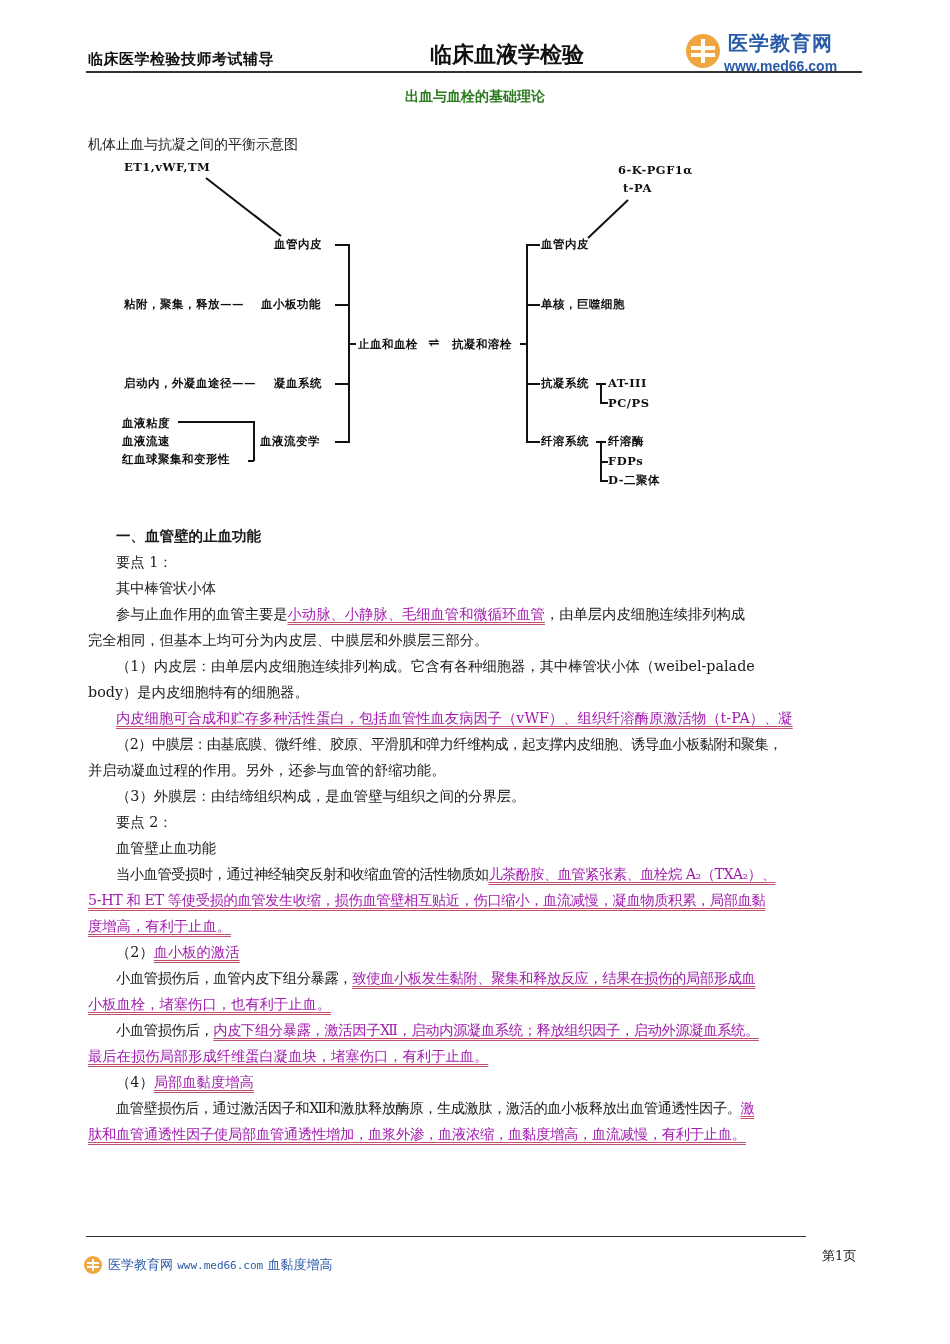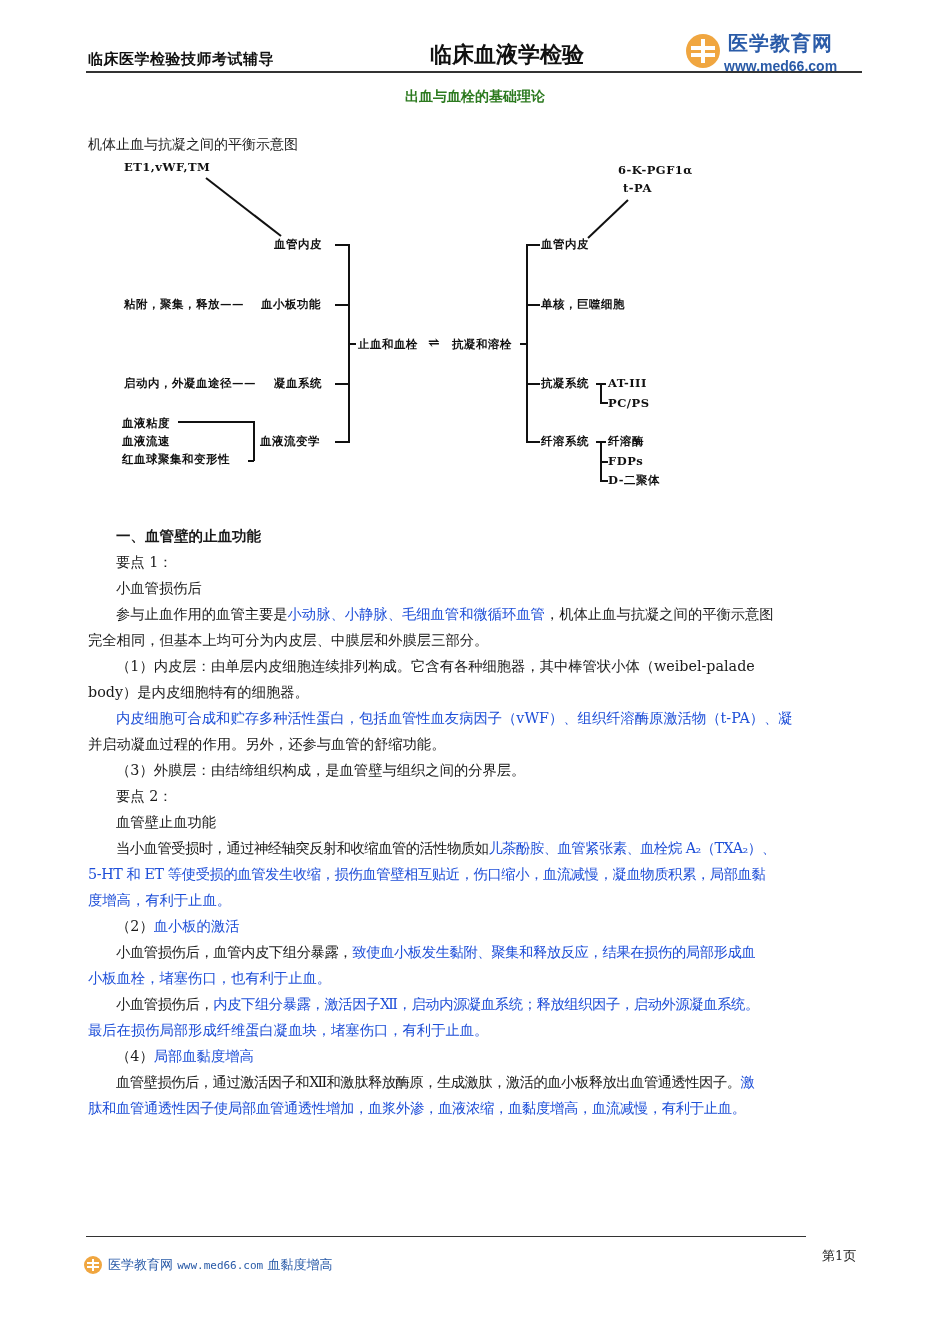--- a/index.html
+++ b/index.html
@@ -25,21 +25,21 @@
   .diagram { position: absolute; left: 0; top: 0; width: 950px; height: 520px; }
   .dlabel { position: absolute; font-size: 11.5px; font-weight: bold; font-family: "DejaVu Serif", serif; color: #111; white-space: nowrap; letter-spacing: 0.5px; }
   .hline { position: absolute; height: 2px; background: #111; }
   .vline { position: absolute; width: 2px; background: #111; }
 
   
   .text { position: absolute; left: 88px; width: 778px; font-size: 14.3px; line-height: 26px; color: #1a1a1a; }
   .line { display: block; height: 26px; white-space: nowrap; }
   .ind-s { padding-left: 28px; }
   .h1 { font-weight: bold; font-family: "DejaVu Sans", sans-serif; font-size: 14.5px; }
-  .hl { color: #1d4ed8; text-decoration-style: double; text-decoration-color: #c0506a; text-underline-offset: 3px; }
+  .hl { color: #a21caf; text-decoration: underline; text-decoration-style: double; text-decoration-color: #c0506a; text-underline-offset: 3px; }
 
   .foot-rule { position: absolute; left: 86px; top: 1236px; width: 720px; height: 1px; background: #333; }
   .foot-logo { position: absolute; left: 84px; top: 1256px; width: 18px; height: 18px; border-radius: 50%; background: #f0a640; }
   .foot-logo::before { content: ""; position: absolute; left: 8px; top: 3px; width: 2px; height: 12px; background: #fff; }
   .foot-logo::after { content: ""; position: absolute; left: 3px; top: 6px; width: 12px; height: 2px; background: #fff; box-shadow: 0 4px 0 #fff; }
   .foot-text { position: absolute; left: 108px; top: 1256px; font-size: 13px; color: #2a5ba8; font-family: "DejaVu Sans", sans-serif; }
   .foot-text .url { font-family: "DejaVu Sans Mono", monospace; font-size: 11px; }
   .page-num { position: absolute; left: 822px; top: 1247px; font-size: 13px; color: #222; }
 </style>
 </head>
@@ -117,26 +117,27 @@
   <div class="hline" style="left:600px; top:461px; width:8px;"></div>
   <div class="hline" style="left:600px; top:480px; width:8px;"></div>
   <div class="dlabel" style="left:608px; top:434px;">纤溶酶</div>
   <div class="dlabel" style="left:608px; top:454px;">FDPs</div>
   <div class="dlabel" style="left:608px; top:473px;">D-二聚体</div>
 </div>
 
 <div class="text" style="top:523px;">
   <span class="line ind-s h1">一、血管壁的止血功能</span>
   <span class="line ind-s">要点 1：</span>
-  <span class="line ind-s">小血管损伤后</span>
-  <span class="line ind-s"><span>参与止血作用的血管主要是</span><span class="hl">小动脉、小静脉、毛细血管和微循环血管</span><span>，机体止血与抗凝之间的平衡示意图</span></span>
+  <span class="line ind-s">其中棒管状小体</span>
+  <span class="line ind-s"><span>参与止血作用的血管主要是</span><span class="hl">小动脉、小静脉、毛细血管和微循环血管</span><span>，由单层内皮细胞连续排列构成</span></span>
   <span class="line">完全相同，但基本上均可分为内皮层、中膜层和外膜层三部分。</span>
   <span class="line ind-s">（1）内皮层：由单层内皮细胞连续排列构成。它含有各种细胞器，其中棒管状小体（weibel-palade</span>
   <span class="line">body）是内皮细胞特有的细胞器。</span>
   <span class="line ind-s"><span class="hl">内皮细胞可合成和贮存多种活性蛋白，包括血管性血友病因子（vWF）、组织纤溶酶原激活物（t-PA）、凝</span></span>
+  <span class="line ind-s" style="letter-spacing:-0.6px;">（2）中膜层：由基底膜、微纤维、胶原、平滑肌和弹力纤维构成，起支撑内皮细胞、诱导血小板黏附和聚集，</span>
   <span class="line">并启动凝血过程的作用。另外，还参与血管的舒缩功能。</span>
   <span class="line ind-s">（3）外膜层：由结缔组织构成，是血管壁与组织之间的分界层。</span>
   <span class="line ind-s">要点 2：</span>
   <span class="line ind-s">血管壁止血功能</span>
 
   <span class="line ind-s" style="letter-spacing:-0.5px;"><span>当小血管受损时，通过神经轴突反射和收缩血管的活性物质如</span><span class="hl">儿茶酚胺、血管紧张素、血栓烷 A₂（TXA₂）、</span></span>
   <span class="line" style="letter-spacing:-0.4px;"><span class="hl">5-HT 和 ET 等使受损的血管发生收缩，损伤血管壁相互贴近，伤口缩小，血流减慢，凝血物质积累，局部血黏</span></span>
   <span class="line"><span class="hl">度增高，有利于止血。</span></span>
 
   <span class="line ind-s"><span>（2）</span><span class="hl">血小板的激活</span></span>

